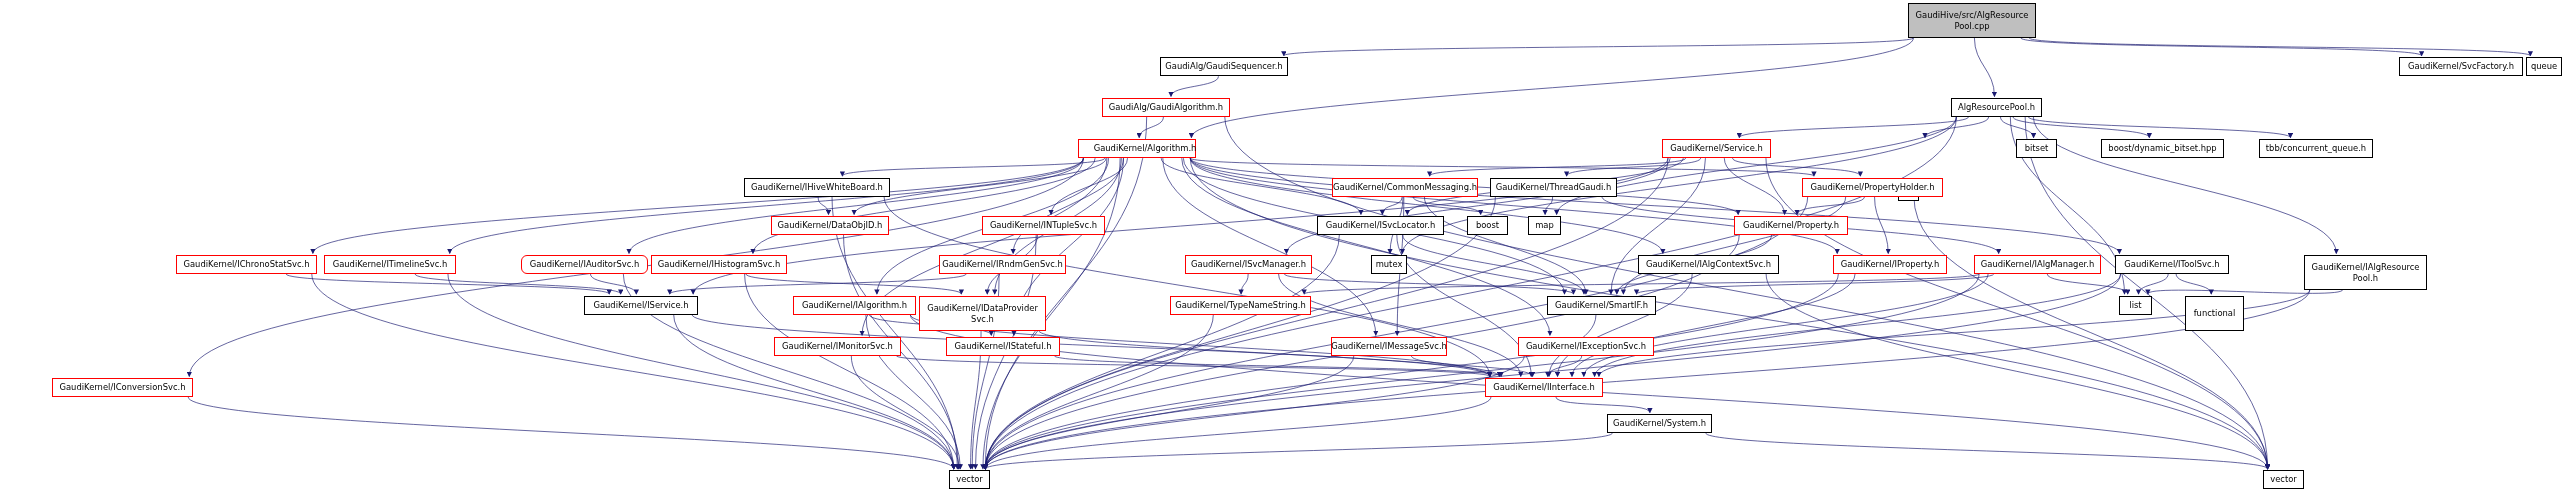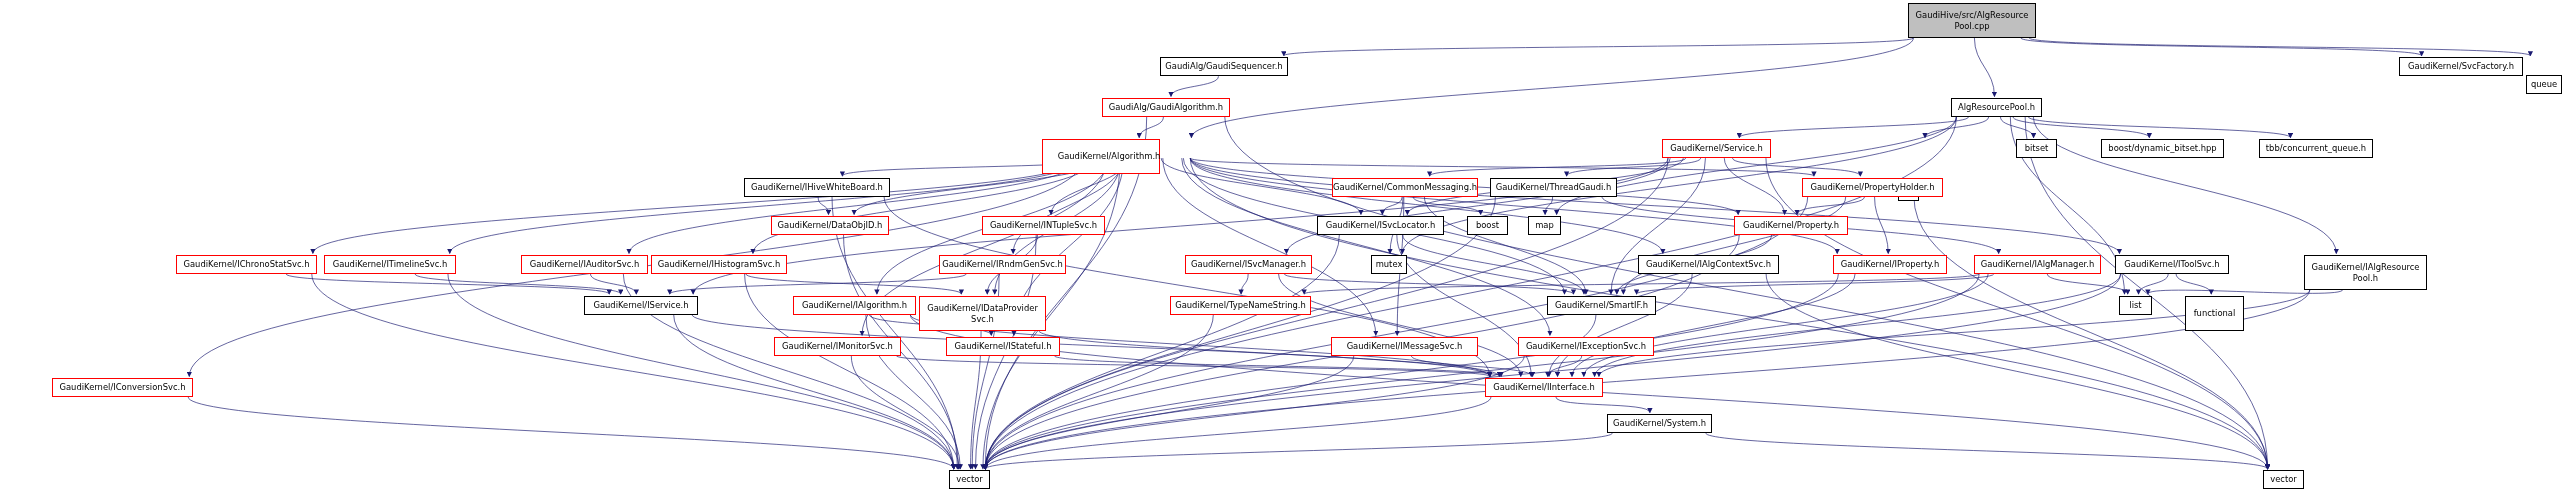--- a/index.html
+++ b/index.html
@@ -179,63 +179,63 @@
       <path d="M 338 713 C 338 771.05, 1713 783.95, 1713 842" class="edge" marker-end="url(#arrow)"></path>
       <path d="M 2794.6 713 C 2794.6 733, 2963.52 721, 2963.52 741" class="edge" marker-end="url(#arrow)"></path>
       <path d="M 2678 713 C 2678 771.05, 1770 783.95, 1770 842" class="edge" marker-end="url(#arrow)"></path>
       <path d="M 2896 778 C 2896 806.8, 1770 813.2, 1770 842" class="edge" marker-end="url(#arrow)"></path>
       <path d="M 3064 778 C 3064 806.8, 4073 813.2, 4073 842" class="edge" marker-end="url(#arrow)"></path>
     </svg>
 <div class="node main" style="left: 1908px; top: 3.3px; width: 128px; height: 35px;">GaudiHive/src/AlgResource
 Pool.cpp</div>
     <div class="node plain" style="left: 1160px; top: 57px; width: 128px; height: 19px;">GaudiAlg/GaudiSequencer.h</div>
     <div class="node plain" style="left: 2399px; top: 57px; width: 124px; height: 19px;">GaudiKernel/SvcFactory.h</div>
-    <div class="node plain" style="left: 2526px; top: 57px; width: 36px; height: 19px; margin-top: 18px;">queue</div>
+    <div class="node plain" style="left: 2526px; top: 57px; width: 36px; height: 19px;">queue</div>
     <div class="node red" style="left: 1102px; top: 98px; width: 128px; height: 19px;">GaudiAlg/GaudiAlgorithm.h</div>
     <div class="node plain" style="left: 1951px; top: 98px; width: 91px; height: 19px;">AlgResourcePool.h</div>
-    <div class="node red" style="left: 1042px; top: 139px; width: 118px; height: 35px; padding-left: 16px;">GaudiKernel/Algorithm.h</div>
+    <div class="node red" style="left: 1078px; top: 139px; width: 118px; height: 19px; padding-left: 16px;">GaudiKernel/Algorithm.h</div>
     <div class="node red" style="left: 1662px; top: 139px; width: 109px; height: 19px;">GaudiKernel/Service.h</div>
     <div class="node plain" style="left: 1898px; top: 139px; width: 21px; height: 19px; margin-top: 43px;">atomic</div>
     <div class="node plain" style="left: 2016px; top: 139px; width: 41px; height: 19px;">bitset</div>
     <div class="node plain" style="left: 2101px; top: 139px; width: 123px; height: 19px;">boost/dynamic_bitset.hpp</div>
     <div class="node plain" style="left: 2259px; top: 139px; width: 114px; height: 19px;">tbb/concurrent_queue.h</div>
     <div class="node plain" style="left: 744px; top: 178px; width: 146px; height: 19px;">GaudiKernel/IHiveWhiteBoard.h</div>
     <div class="node red" style="left: 1332px; top: 178px; width: 146px; height: 19px;">GaudiKernel/CommonMessaging.h</div>
     <div class="node plain" style="left: 1490px; top: 178px; width: 127px; height: 19px;">GaudiKernel/ThreadGaudi.h</div>
     <div class="node red" style="left: 1802px; top: 178px; width: 141px; height: 19px;">GaudiKernel/PropertyHolder.h</div>
     <div class="node red" style="left: 771px; top: 216px; width: 118px; height: 19px;">GaudiKernel/DataObjID.h</div>
     <div class="node red" style="left: 982px; top: 216px; width: 123px; height: 19px;">GaudiKernel/INTupleSvc.h</div>
     <div class="node plain" style="left: 1317px; top: 216px; width: 127px; height: 19px;">GaudiKernel/ISvcLocator.h</div>
     <div class="node plain" style="left: 1467px; top: 216px; width: 41px; height: 19px;">boost</div>
     <div class="node plain" style="left: 1528px; top: 216px; width: 33px; height: 19px; text-align: right;">map</div>
     <div class="node red" style="left: 1734px; top: 216px; width: 114px; height: 19px;">GaudiKernel/Property.h</div>
     <div class="node red" style="left: 176px; top: 255px; width: 141px; height: 19px;">GaudiKernel/IChronoStatSvc.h</div>
     <div class="node red" style="left: 324px; top: 255px; width: 132px; height: 19px;">GaudiKernel/ITimelineSvc.h</div>
-    <div class="node red" style="left: 521px; top: 255px; width: 127px; height: 19px;">GaudiKernel/IAuditorSvc.h</div>
+    <div class="node red" style="left: 521px; top: 255px; width: 127px; height: 19px; border-radius: 6px;">GaudiKernel/IAuditorSvc.h</div>
     <div class="node red" style="left: 651px; top: 255px; width: 136px; height: 19px;">GaudiKernel/IHistogramSvc.h</div>
     <div class="node red" style="left: 939px; top: 255px; width: 127px; height: 19px;">GaudiKernel/IRndmGenSvc.h</div>
     <div class="node red" style="left: 1185px; top: 255px; width: 127px; height: 19px;">GaudiKernel/ISvcManager.h</div>
     <div class="node plain" style="left: 1371px; top: 255px; width: 36px; height: 19px;">mutex</div>
     <div class="node plain" style="left: 1638px; top: 255px; width: 141px; height: 19px;">GaudiKernel/IAlgContextSvc.h</div>
     <div class="node red" style="left: 1833px; top: 255px; width: 114px; height: 19px;">GaudiKernel/IProperty.h</div>
     <div class="node red" style="left: 1974px; top: 255px; width: 127px; height: 19px;">GaudiKernel/IAlgManager.h</div>
     <div class="node plain" style="left: 2115px; top: 255px; width: 114px; height: 19px;">GaudiKernel/IToolSvc.h</div>
     <div class="node plain" style="left: 2304px; top: 255px; width: 123px; height: 35px;">GaudiKernel/IAlgResource
 Pool.h</div>
     <div class="node plain" style="left: 584px; top: 296px; width: 114px; height: 19px;">GaudiKernel/IService.h</div>
     <div class="node red" style="left: 793px; top: 296px; width: 123px; height: 19px;">GaudiKernel/IAlgorithm.h</div>
     <div class="node red" style="left: 919px; top: 296px; width: 127px; height: 35px;">GaudiKernel/IDataProvider
 Svc.h</div>
     <div class="node red" style="left: 1170px; top: 296px; width: 141px; height: 19px;">GaudiKernel/TypeNameString.h</div>
     <div class="node plain" style="left: 1547px; top: 296px; width: 109px; height: 19px;">GaudiKernel/SmartIF.h</div>
     <div class="node plain" style="left: 2119px; top: 296px; width: 33px; height: 19px;">list</div>
     <div class="node plain" style="left: 2185px; top: 296px; width: 59px; height: 35px;">functional</div>
     <div class="node red" style="left: 774px; top: 337px; width: 127px; height: 19px;">GaudiKernel/IMonitorSvc.h</div>
     <div class="node red" style="left: 946px; top: 337px; width: 114px; height: 19px;">GaudiKernel/IStateful.h</div>
-    <div class="node red" style="left: 1331px; top: 337px; width: 147px; height: 19px;">GaudiKernel/IMessageSvc.h</div>
+    <div class="node red" style="left: 1331px; top: 337px; width: 116px; height: 19px;">GaudiKernel/IMessageSvc.h</div>
     <div class="node red" style="left: 1518px; top: 337px; width: 136px; height: 19px;">GaudiKernel/IExceptionSvc.h</div>
     <div class="node red" style="left: 52px; top: 378px; width: 141px; height: 19px;">GaudiKernel/IConversionSvc.h</div>
     <div class="node red" style="left: 1485px; top: 378px; width: 118px; height: 19px;">GaudiKernel/IInterface.h</div>
     <div class="node plain" style="left: 1607px; top: 414px; width: 105px; height: 19px;">GaudiKernel/System.h</div>
     <div class="node plain" style="left: 949px; top: 470px; width: 41px; height: 19px;">vector</div>
     <div class="node plain" style="left: 2263px; top: 470px; width: 41px; height: 19px;">vector</div>
   </div>
 
 
 </body></html>

